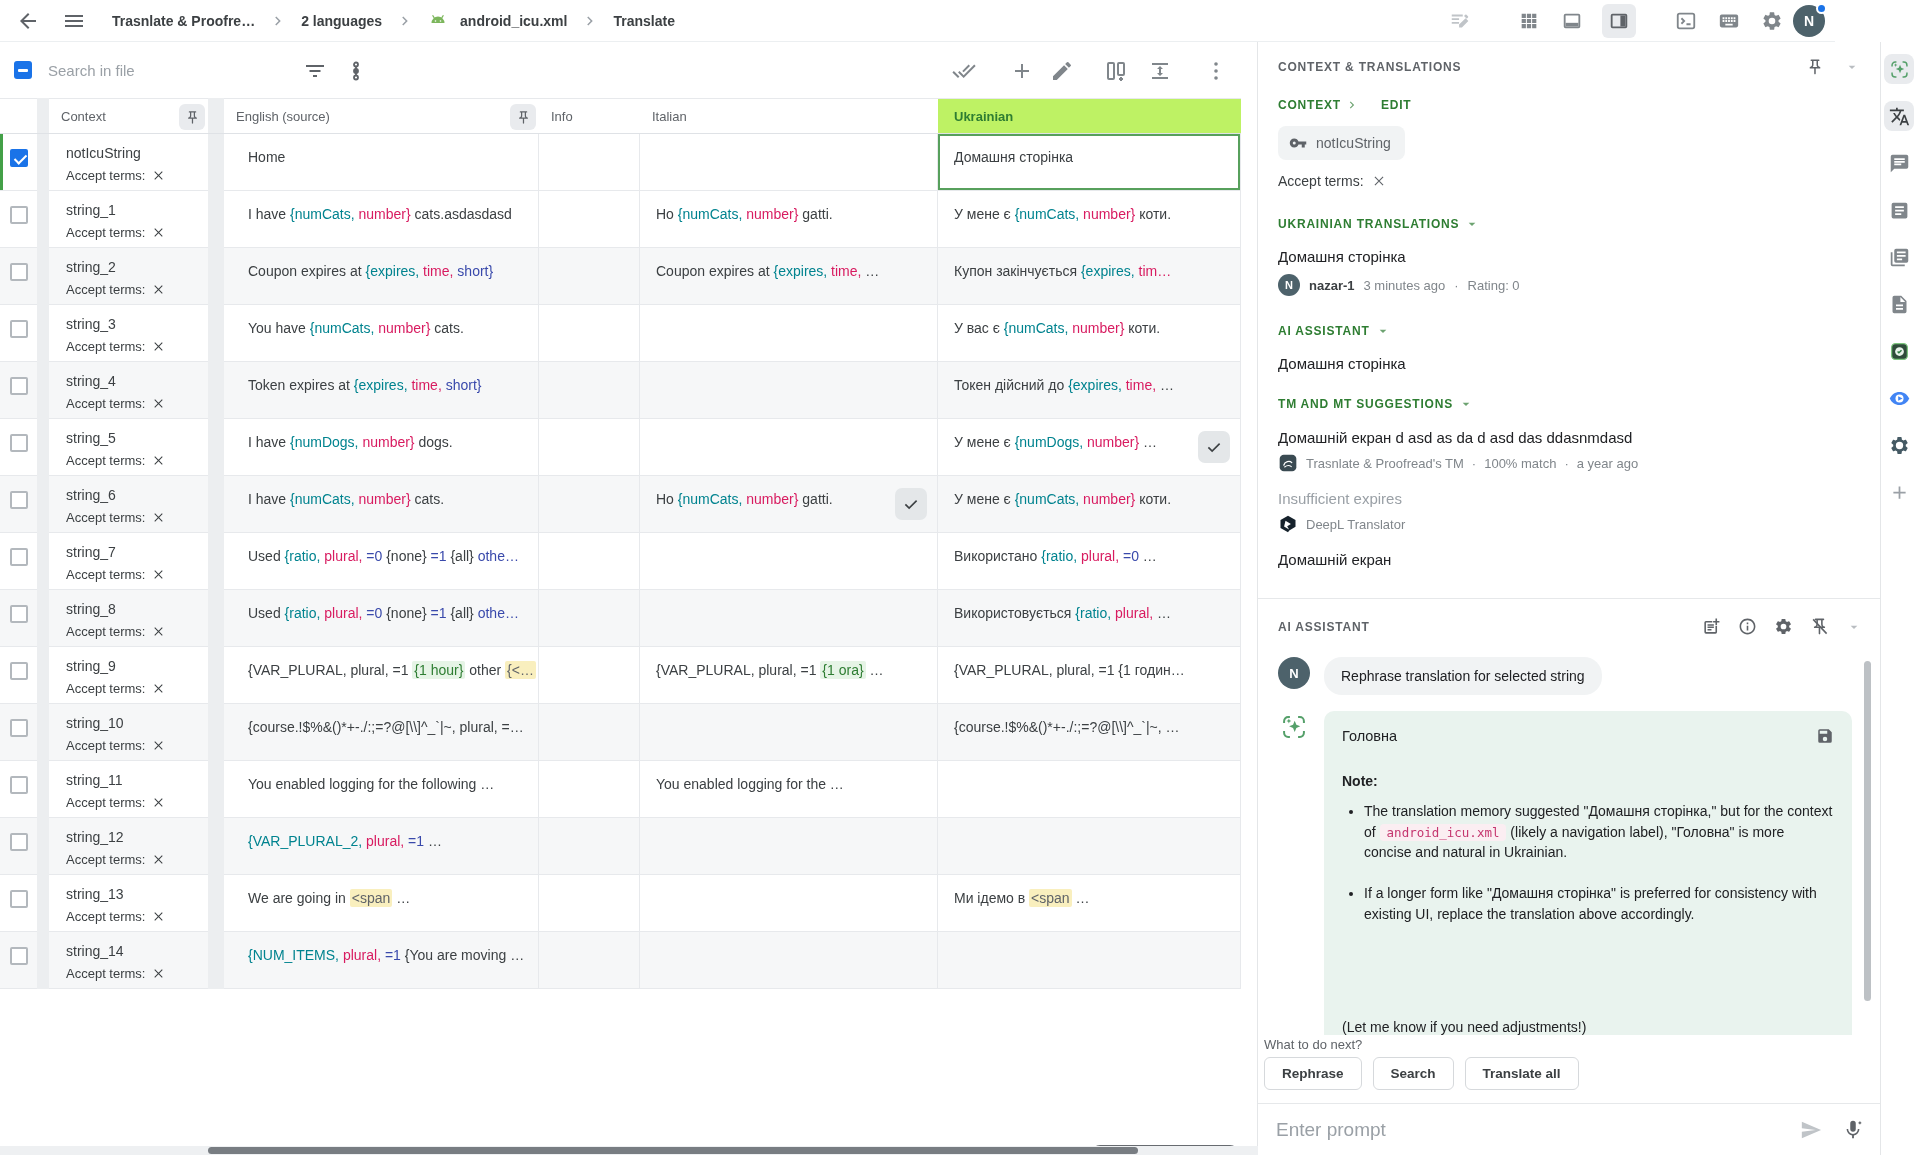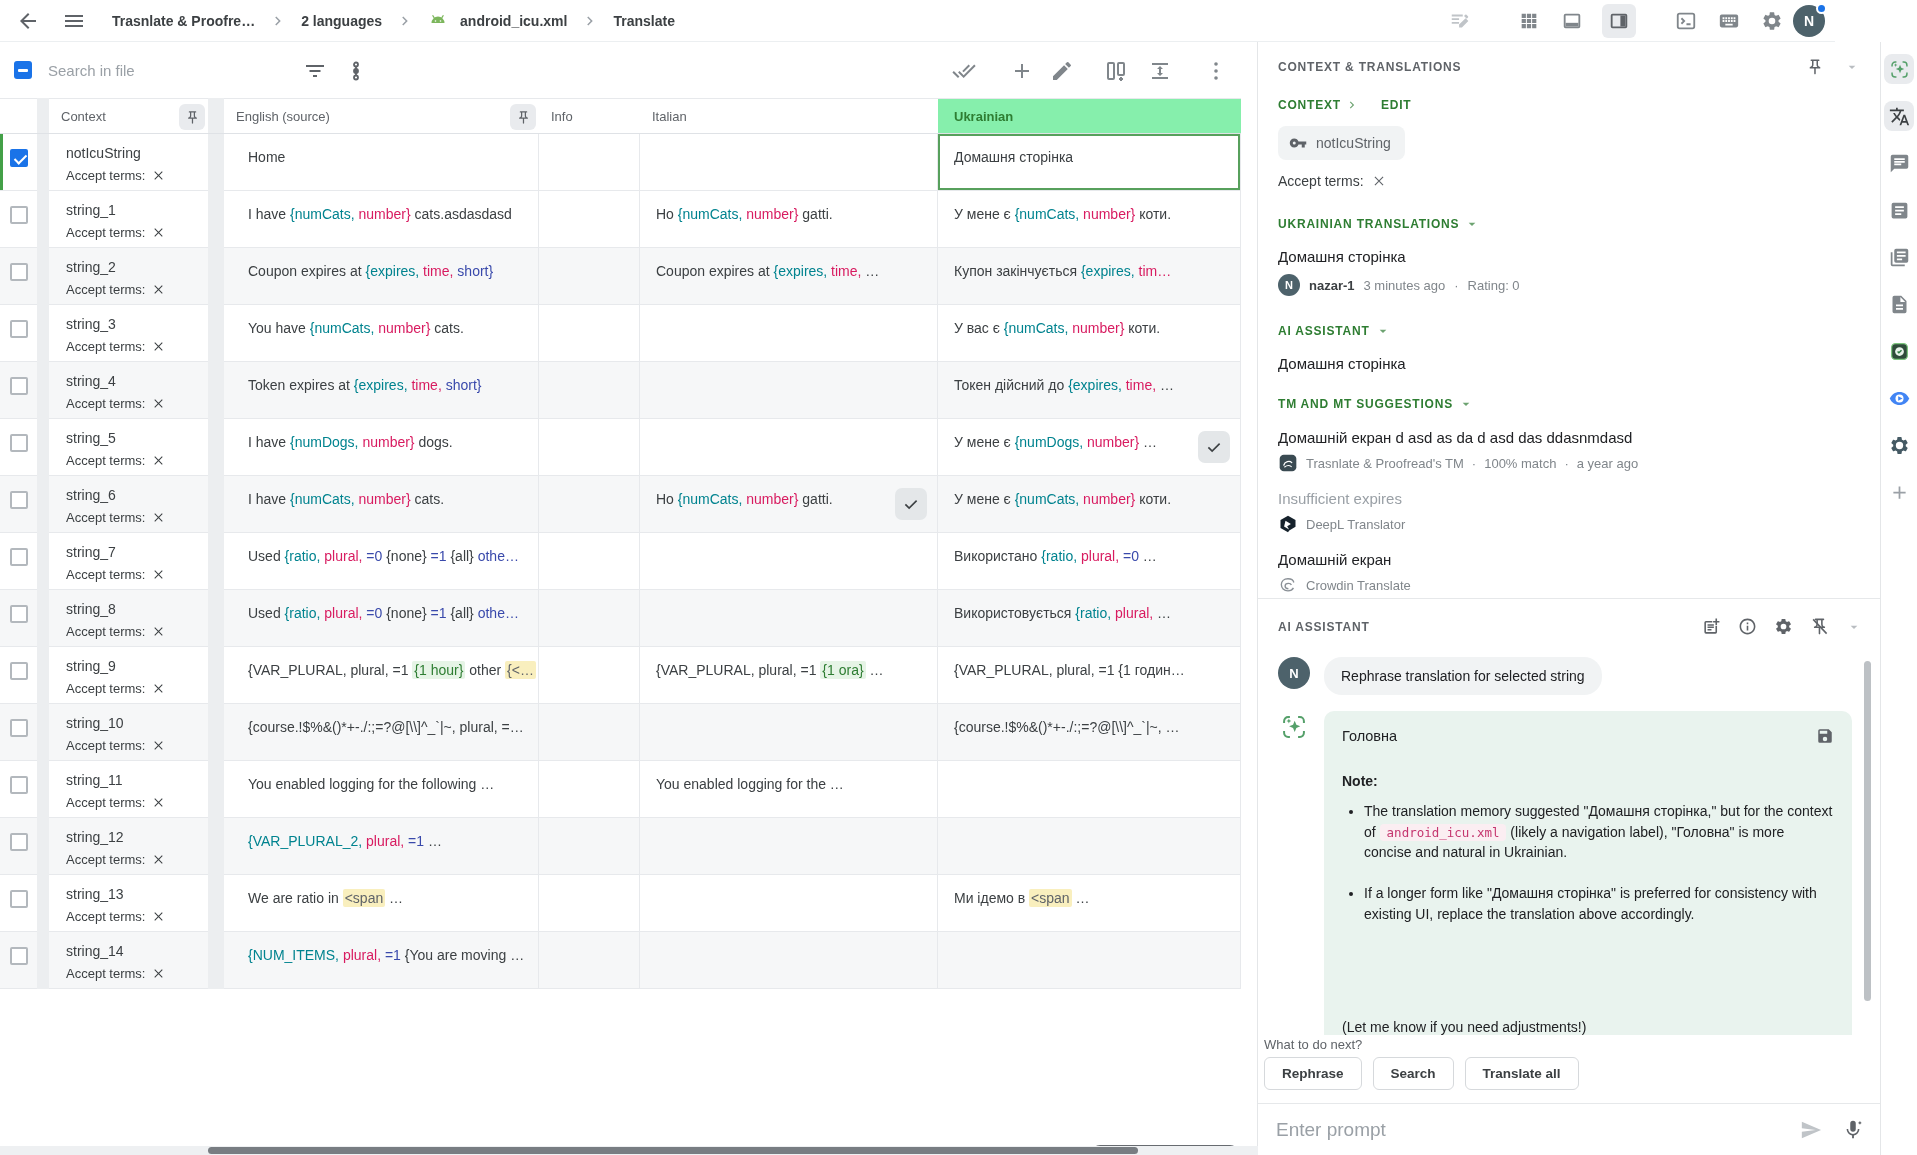--- a/index.html
+++ b/index.html
@@ -38,21 +38,21 @@
   .search-input { position:absolute; left:48px; top:14px; width:240px; height:28px; border:none; outline:none; font-size:15px; font-family:"Liberation Sans",sans-serif; color:#3c4043; background:transparent; }
   .search-input::placeholder { color:#9aa0a6; }
   .sb-ic { position:absolute; top:17px; width:24px; height:24px; color:#5f6368; display:inline-flex; }
   .sb-ic svg { width:100%; height:100%; }
   .sb-ic.right { color:#80868b; }
 
   
   .grid { display:grid; grid-template-columns:37px 12px 159px 16px 315px 101px 298px 303px; width:1241px; }
   .hcell { height:36px; background:#fff; border-top:1px solid #e7e9ec; border-bottom:1px solid #dfe2e6; font-size:13px; color:#5f6368; padding:10px 8px 0 12px; position:relative; white-space:nowrap; }
   .hgap { background:#eceef0; border-top-color:#eceef0; }
-  .hua { background:#86efac; color:#2e7d32; font-weight:600; padding-left:16px; }
+  .hua { background:#bef264; color:#2e7d32; font-weight:600; padding-left:16px; }
   .pinbtn { position:absolute; right:3px; top:5px; width:26px; height:26px; background:#e9ebee; border-radius:6px; color:#5f6368; display:flex; align-items:center; justify-content:center; }
   .pinbtn svg { width:15px; height:15px; }
 
   .trow { display:contents; }
   .cell { height:57px; background:#fff; border-bottom:1px solid #e7e9ec; padding:15px 12px 0 16px; overflow:hidden; white-space:nowrap; font-size:14px; position:relative; }
   .trow.even .cell { background:#f6f7f8; }
   .cell.gap { background:#eceef0; border-bottom-color:#eceef0; padding:0; }
   .trow.even .cell.gap { background:#eceef0; }
   .cb-cell { padding:15px 0 0 10px; }
   .ctx-cell { padding-left:17px; padding-top:11px; }
@@ -479,21 +479,21 @@
           <div class="trow"><div class="cell cb-cell"><span class="rowcb"></span></div><div class="cell gap"></div><div class="cell ctx-cell">
               <div class="key-line">string_13</div>
               <div class="accept-line">
                 <span>Accept terms:</span>
                 <span class="xic">
                   <svg viewBox="0 0 24 24" fill="none" stroke="currentColor" stroke-width="1.9">
                     <path d="M5 5l14 14M19 5L5 19"></path>
                   </svg>
                 </span>
               </div>
-            </div><div class="cell gap"></div><div class="cell en-cell"><span class="sg-d">We are ratio in </span><span class="sg-hy">&lt;span</span><span class="sg-d"> …</span></div><div class="cell info-cell"></div><div class="cell it-cell"></div><div class="cell ua-cell"><span class="sg-d">Ми ідемо в </span><span class="sg-hy">&lt;span</span><span class="sg-d"> …</span></div></div>
+            </div><div class="cell gap"></div><div class="cell en-cell"><span class="sg-d">We are going in </span><span class="sg-hy">&lt;span</span><span class="sg-d"> …</span></div><div class="cell info-cell"></div><div class="cell it-cell"></div><div class="cell ua-cell"><span class="sg-d">Ми ідемо в </span><span class="sg-hy">&lt;span</span><span class="sg-d"> …</span></div></div>
           <div class="trow even"><div class="cell cb-cell"><span class="rowcb"></span></div><div class="cell gap"></div><div class="cell ctx-cell">
               <div class="key-line">string_14</div>
               <div class="accept-line">
                 <span>Accept terms:</span>
                 <span class="xic">
                   <svg viewBox="0 0 24 24" fill="none" stroke="currentColor" stroke-width="1.9">
                     <path d="M5 5l14 14M19 5L5 19"></path>
                   </svg>
                 </span>
               </div>
@@ -609,29 +609,20 @@
                   <svg viewBox="0 0 24 24">
                     <path fill="#16222c" d="M12 2l9 5.2v8L13.5 19.7 12 22l-9-5.2v-9.6z"></path>
                     <path fill="#fff" d="M9 8l6.5 4L11 14.8l2.3 3.7-6-3.5z"></path>
                   </svg>
                 </span>
                 <span>DeepL Translator</span>
               </div>
             </div>
             <div class="tm-item">
               <div class="tm-text">Домашній екран</div>
-              <div class="tm-meta">
-                <span class="tm-logo">
-                  <svg viewBox="0 0 24 24" fill="none" stroke="#8a9096" stroke-width="1.6">
-                    <path d="M19 9c-.5-2.5-3.2-4.5-7-4.5C7 4.5 4 7.5 4 11.5S7 19 12 19c3 0 5.5-1.5 6.5-3.5"></path>
-                    <path d="M16 12c-.3-1.2-1.7-2-3.5-2-2.2 0-4 1.4-4 3.2 0 1.8 1.8 3.3 4 3.3"></path>
-                  </svg>
-                </span>
-                <span>Crowdin Translate</span>
-              </div>
             </div>
           </div>
       </div>
 
       <div class="assistant">
         <div class="as-head">
           <span class="as-title">AI ASSISTANT</span>
           <span class="as-icons" id="as-icons">
               <span class="ic">
                 <svg viewBox="0 0 24 24" fill="currentColor">

